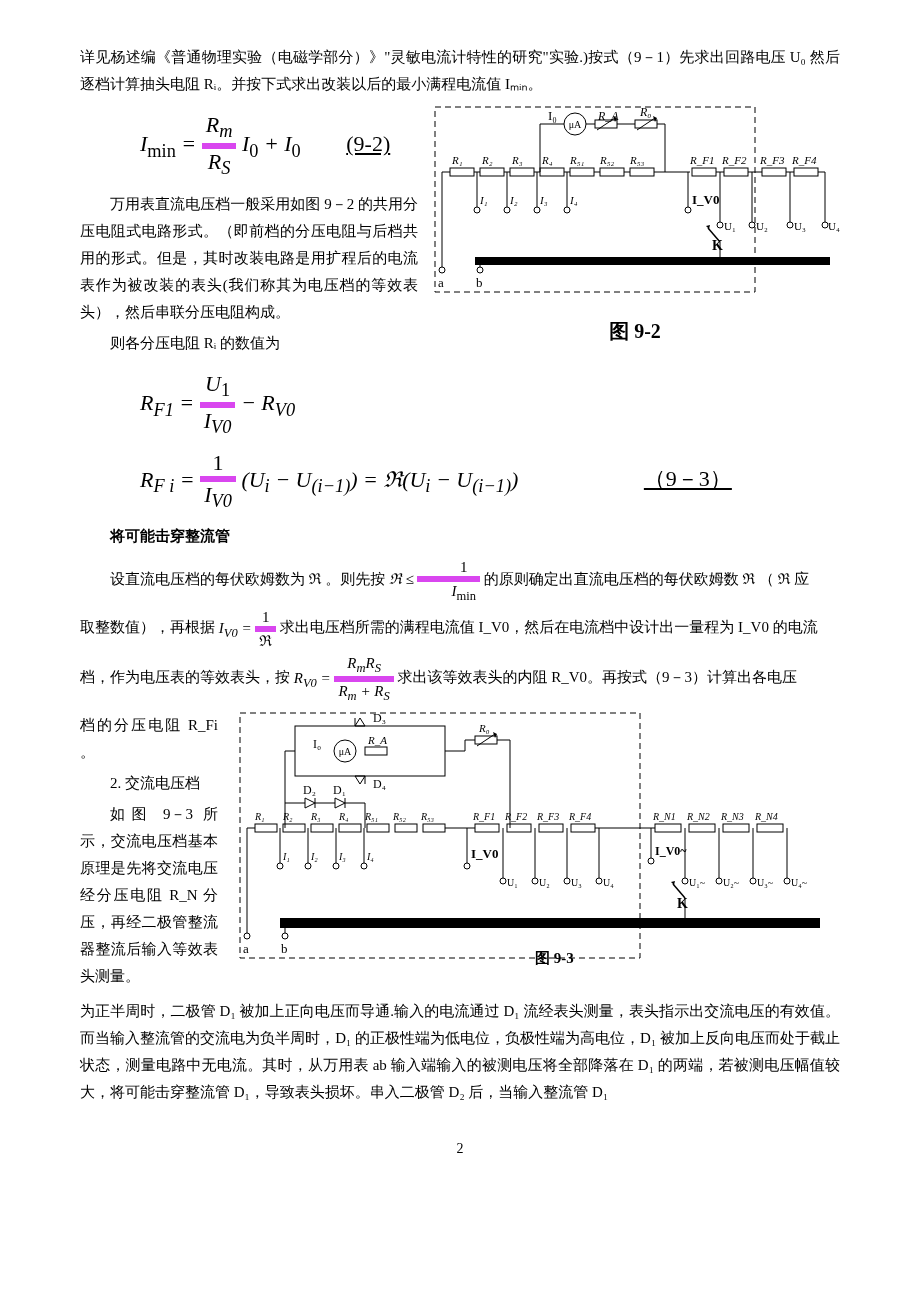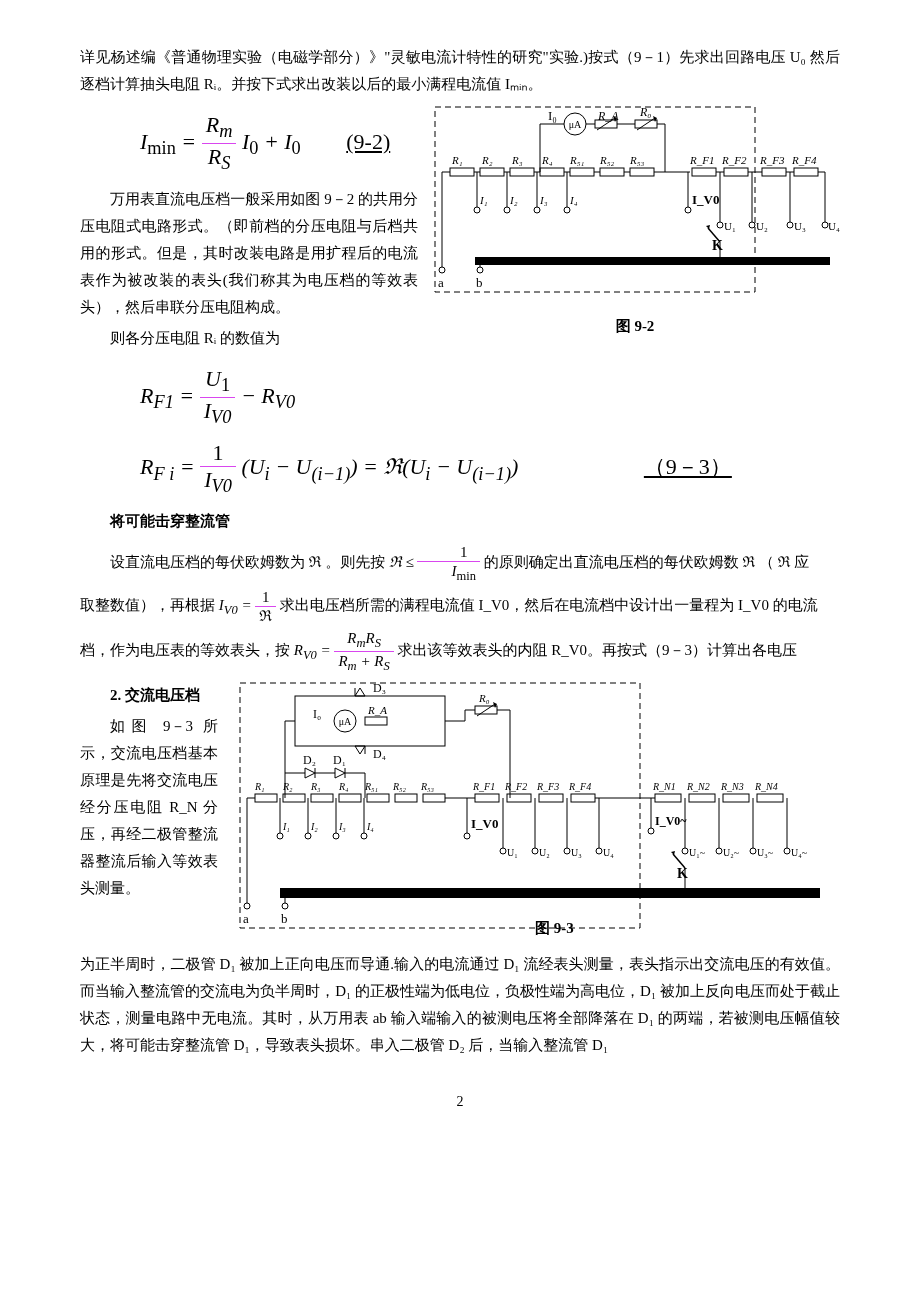--- a/index.html
+++ b/index.html
@@ -41,39 +41,39 @@
   .float-right {
     float: right;
     margin: 0 0 8px 12px;
   }
   .fig-box {
     border: none;
     text-align: center;
   }
   .fig-label {
     font-weight: bold;
-    font-size: 15px;
+    font-size: 20px;
     margin-top: 2px;
   }
   .roman {
     font-style: normal;
   }
   .ital {
     font-style: italic;
     font-family: "Times New Roman", serif;
   }
   .frac {
     display: inline-block;
     vertical-align: middle;
     text-align: center;
     font-family: "Times New Roman", serif;
   }
   .frac .num {
     display: block;
-    border-bottom: 1px solid #d946ef;
+    border-bottom: 6px solid #d946ef;
     padding: 0 4px;
     line-height: 1.2;
   }
   .frac .den {
     display: block;
     padding: 0 4px;
     line-height: 1.2;
     text-align: center;
   }
   .eq-num {
@@ -253,21 +253,22 @@
 
 <div class="para">
   <span>档，作为电压表的等效表头，按</span>
   <span class="ital">R<sub>V0</sub> = </span>
   <span class="frac"><span class="num ital">R<sub>m</sub>R<sub>S</sub></span><span class="den ital">R<sub>m</sub> + R<sub>S</sub></span></span>
   <span>求出该等效表头的内阻 R_V0。再按式（9－3）计算出各电压</span>
 </div>
 
 <div class="float-block">
   <div style="float:left;width:138px;text-align:justify;">
-    <div class="para indent" style="font-weight:bold">2. 交流电压档</div>
+    <div class="para">档的分压电阻 R_Fi 。</div>
+    <div class="para indent" style="font-weight:normal">2. 交流电压档</div>
     <div class="para indent">如图 9－3 所示，交流电压档基本原理是先将交流电压经分压电阻 R_N 分压，再经二极管整流器整流后输入等效表头测量。</div>
   </div>
   <div style="margin-left:150px;" class="fig-box">
     <svg width="600" height="260" viewBox="0 0 600 260">
       <rect x="5" y="5" width="400" height="245" fill="none" stroke="#000" stroke-dasharray="6 4"></rect>
 
       <rect x="60" y="18" width="150" height="50" fill="none" stroke="#000"></rect>
       <circle cx="110" cy="43" r="11" fill="none" stroke="#000"></circle>
       <text x="110" y="47" font-size="10" text-anchor="middle">μA</text>
       <text x="78" y="40" font-size="12">I₀</text>

